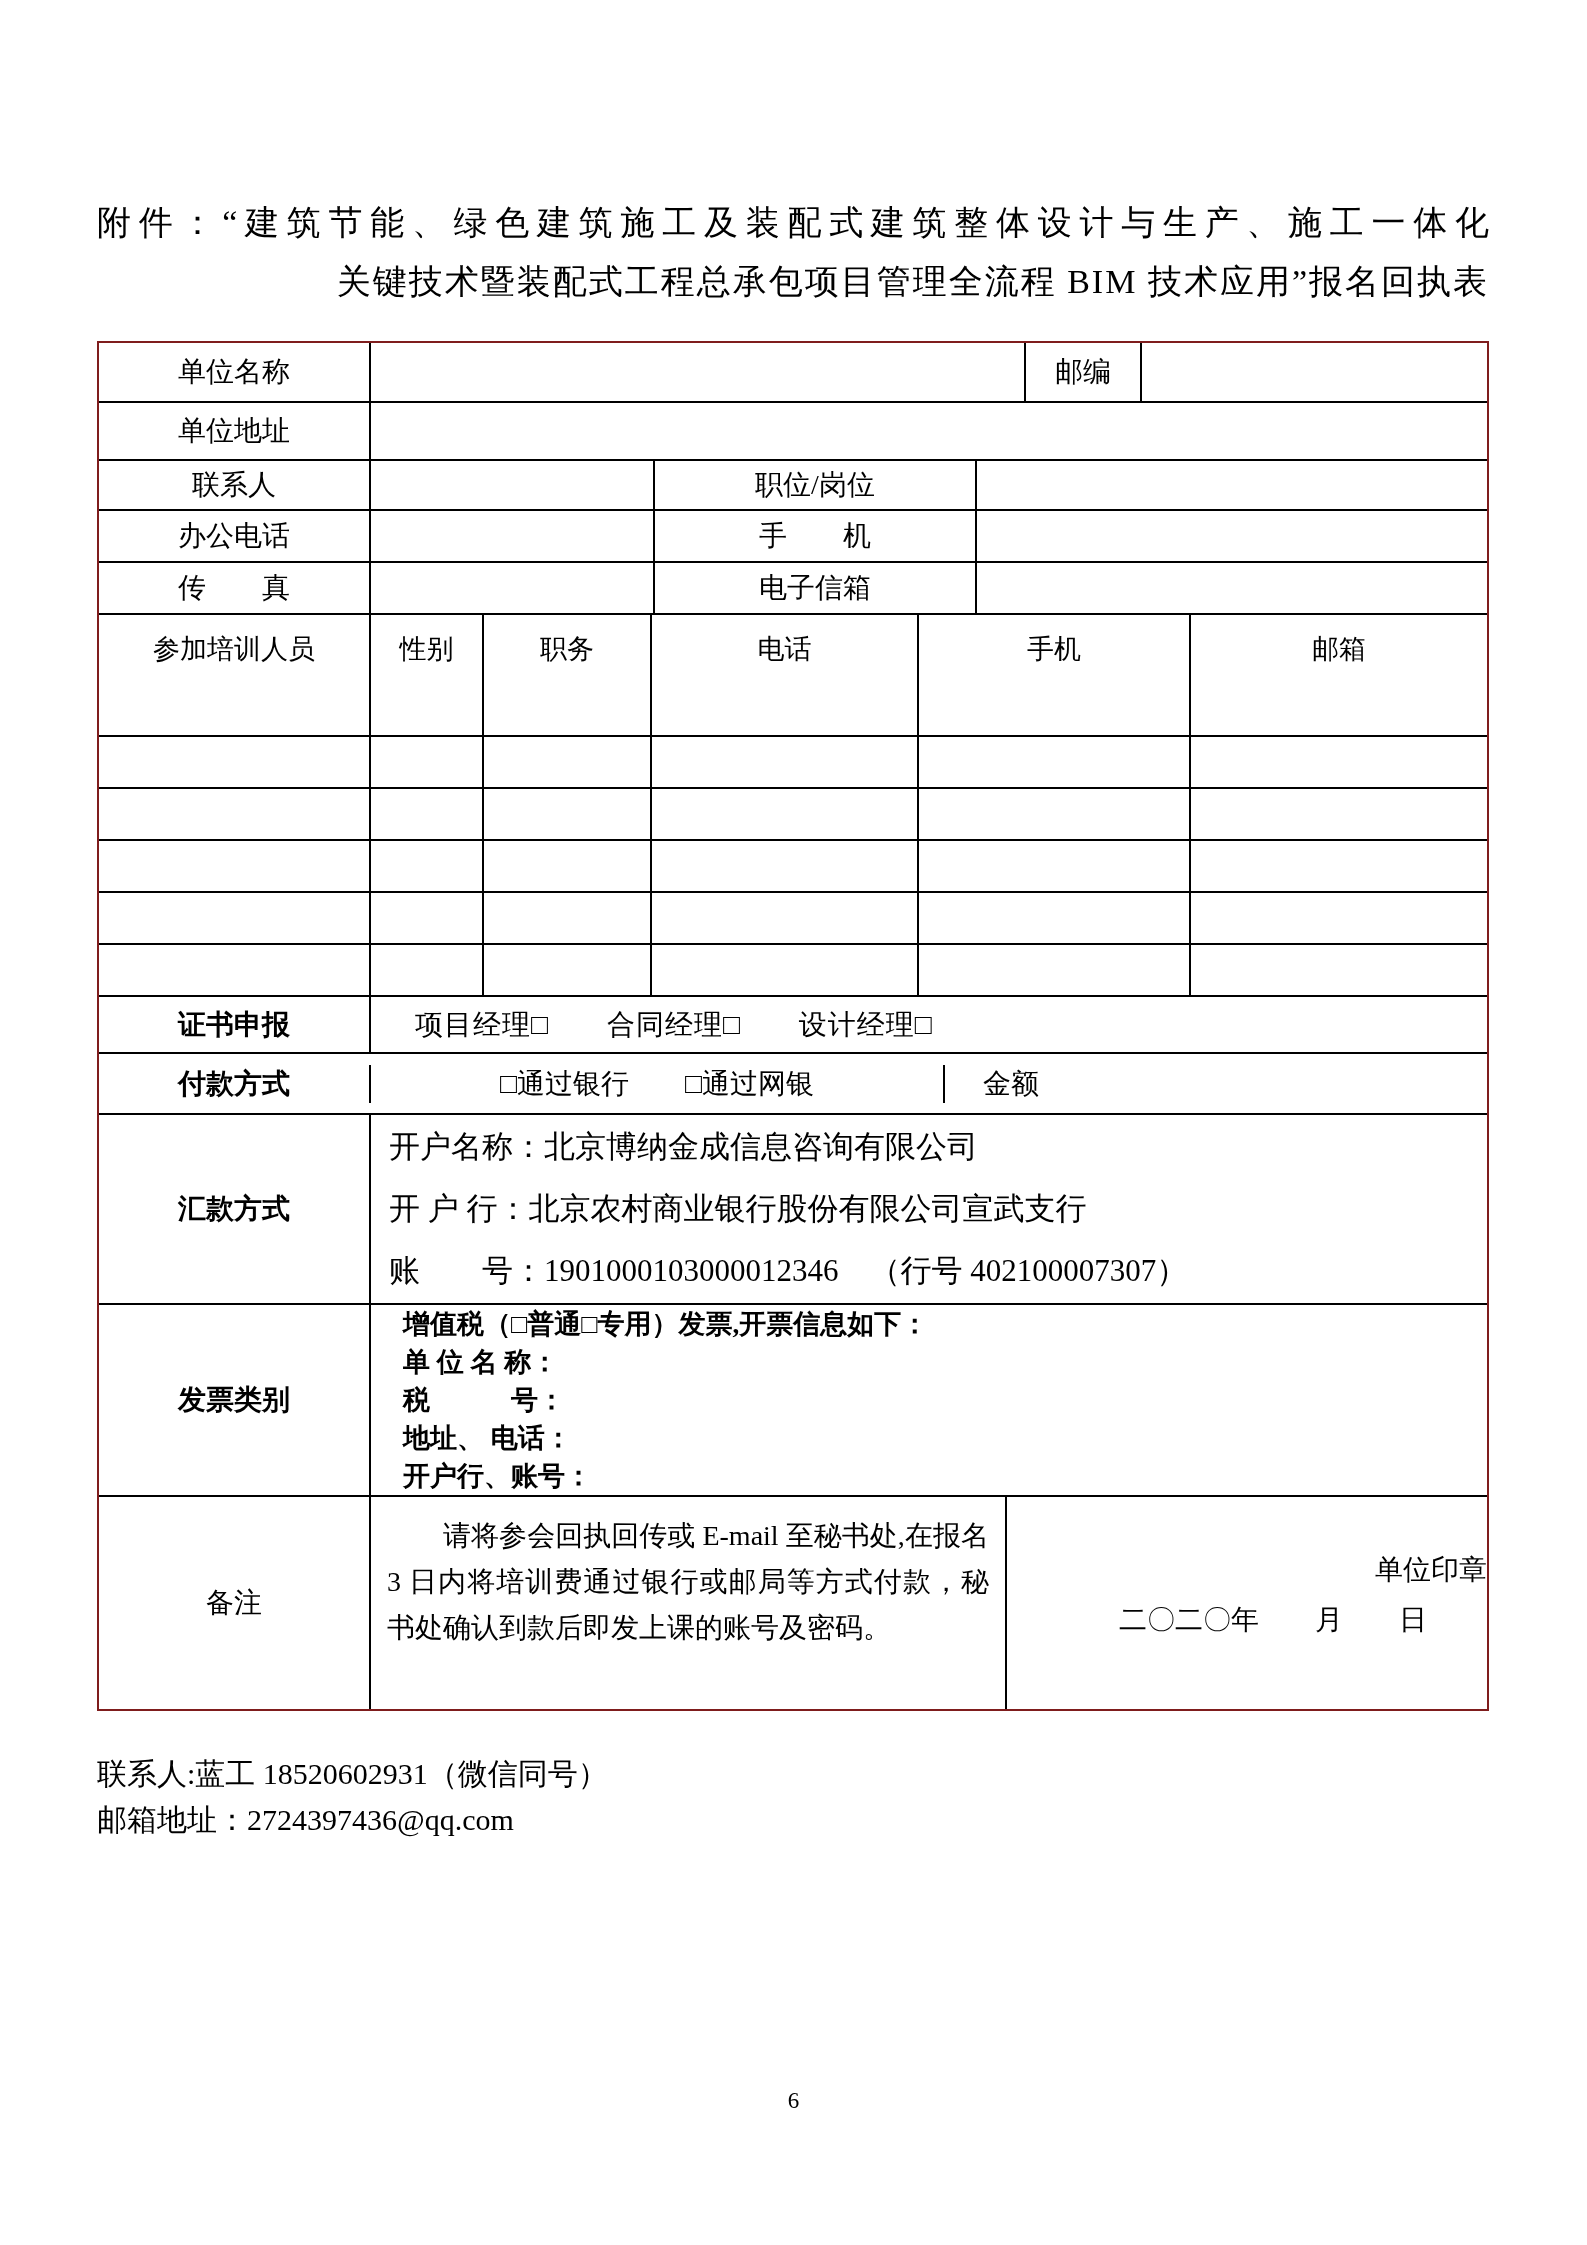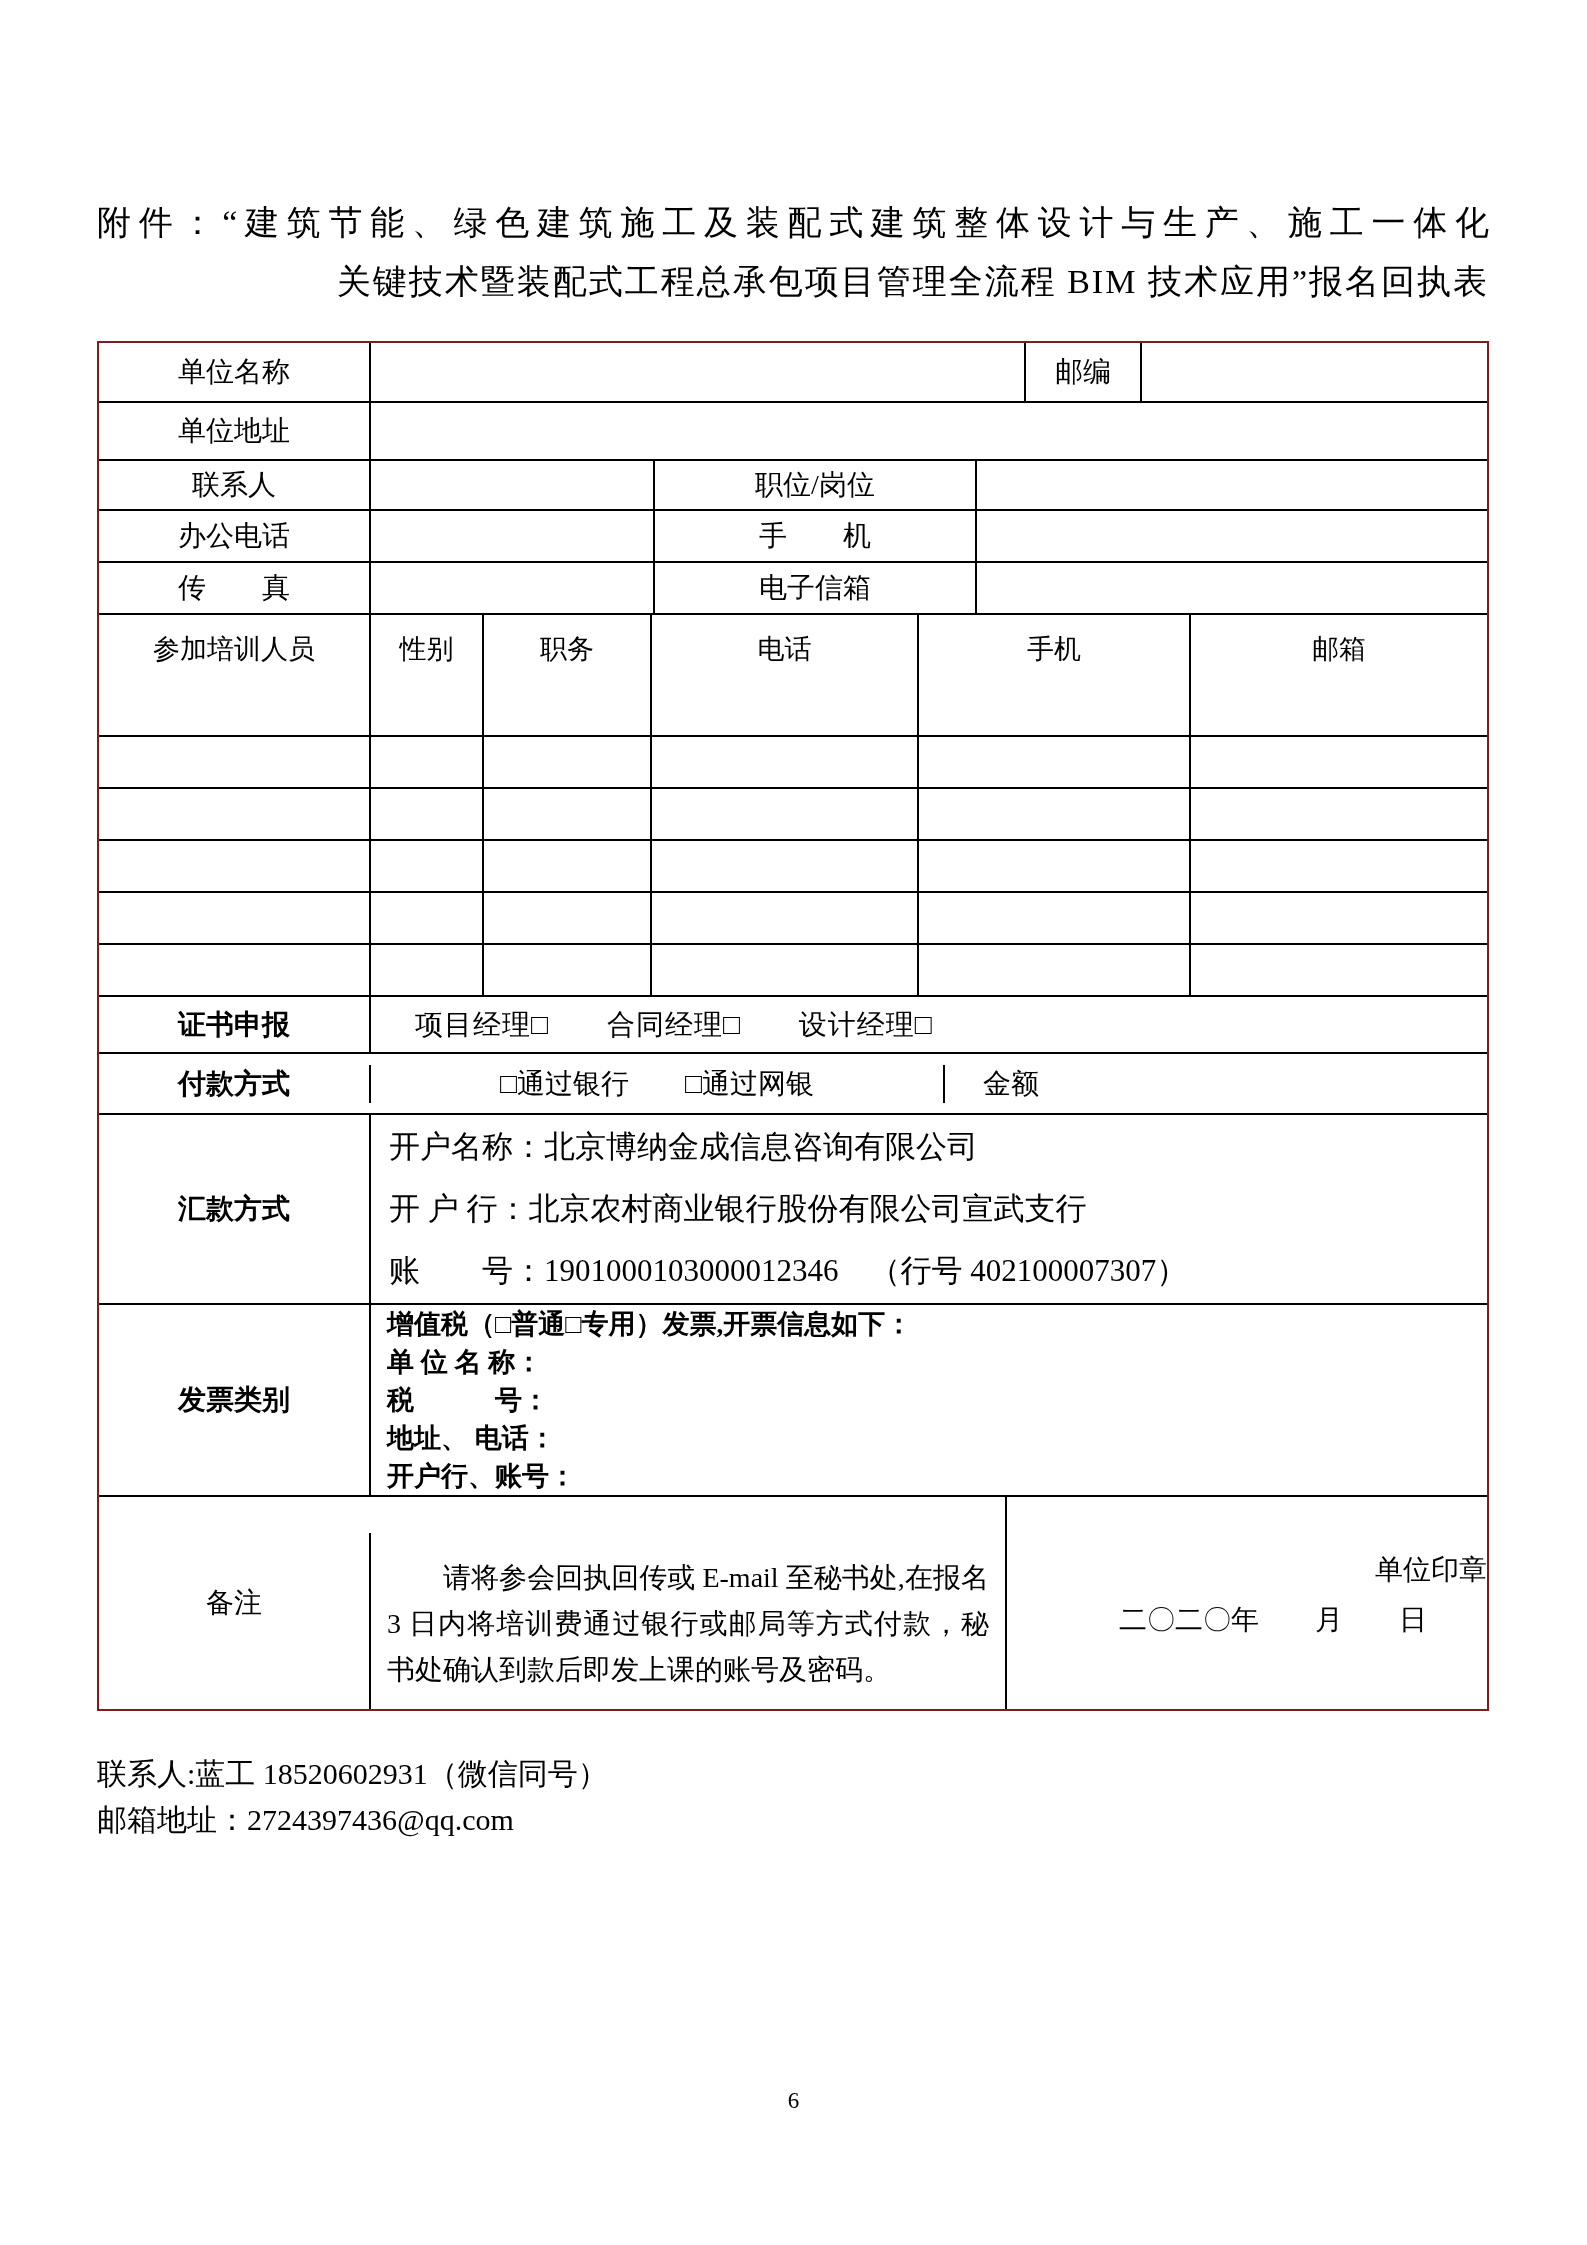--- a/index.html
+++ b/index.html
@@ -57,21 +57,21 @@
   .c6 { flex: 1 1 auto; }
   .head-cell { font-size: 27px; }
   
   .cert-options { padding-left: 44px; letter-spacing: 1px; }
   .w-pay { width: 574px; flex: 0 0 574px; }
   .w-amt { width: 134px; flex: 0 0 134px; }
   
   .remit-content { flex-direction: column; align-items: flex-start; justify-content: center; padding-left: 18px; }
   .remit-line { font-size: 31px; line-height: 62px; white-space: nowrap; }
   
-  .inv-content { flex-direction: column; align-items: flex-start; justify-content: space-between; padding-left: 16px; }
+  .inv-content { flex-direction: column; align-items: flex-start; justify-content: space-between; padding-left: 32px; }
   .inv-line { font-size: 27px; line-height: 38px; font-weight: bold; white-space: nowrap; }
   
   .w-remark { width: 636px; flex: 0 0 636px; }
   .remark-text {
     display: block; padding: 16px 16px 10px 16px;
     font-size: 28px; line-height: 46px;
     text-indent: 2em; text-align: justify;
   }
   .stamp-cell { flex-direction: column; justify-content: center; align-items: flex-end; padding-bottom: 17px; }
   .stamp-line { font-size: 28px; line-height: 50px; }
@@ -215,21 +215,21 @@
         <div class="inv-line">增值税（□普通□专用）发票,开票信息如下：</div>
         <div class="inv-line">单 位 名 称：</div>
         <div class="inv-line">税　　　号：</div>
         <div class="inv-line">地址、 电话：</div>
         <div class="inv-line">开户行、账号：</div>
       </div>
     </div>
 
     <div class="t-row h-remark">
       <div class="t-cell lbl">备注</div>
-      <div class="t-cell w-remark left" style="align-items:center;margin-top:36px;">
+      <div class="t-cell w-remark left" style="align-items:flex-start;">
         <span class="remark-text">请将参会回执回传或 E-mail 至秘书处,在报名 3 日内将培训费通过银行或邮局等方式付款，秘书处确认到款后即发上课的账号及密码。</span>
       </div>
       <div class="t-cell grow stamp-cell">
         <div class="stamp-line">单位印章</div>
         <div class="stamp-line stamp-date">二〇二〇年　　月　　日</div>
       </div>
     </div>
 
   </div>
 

